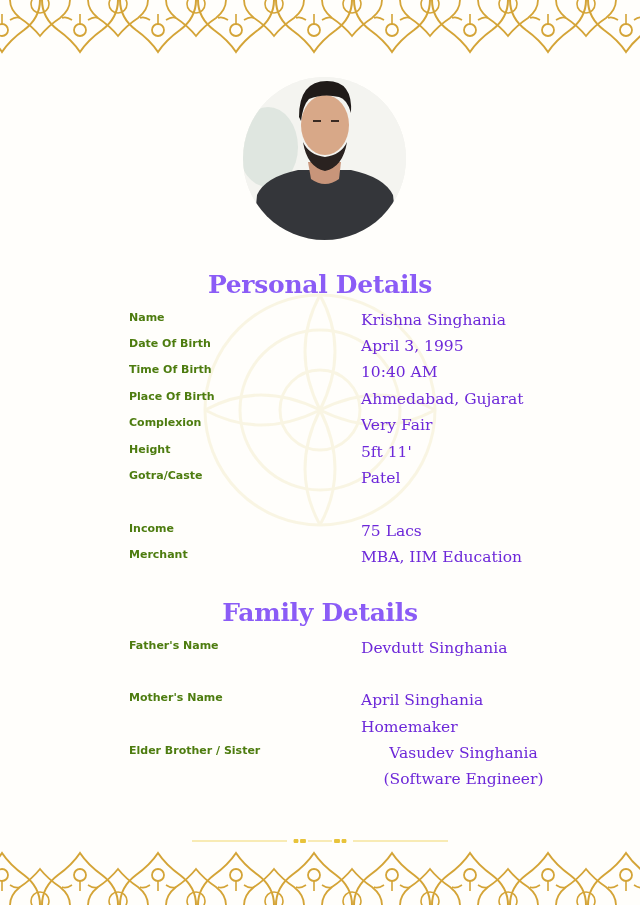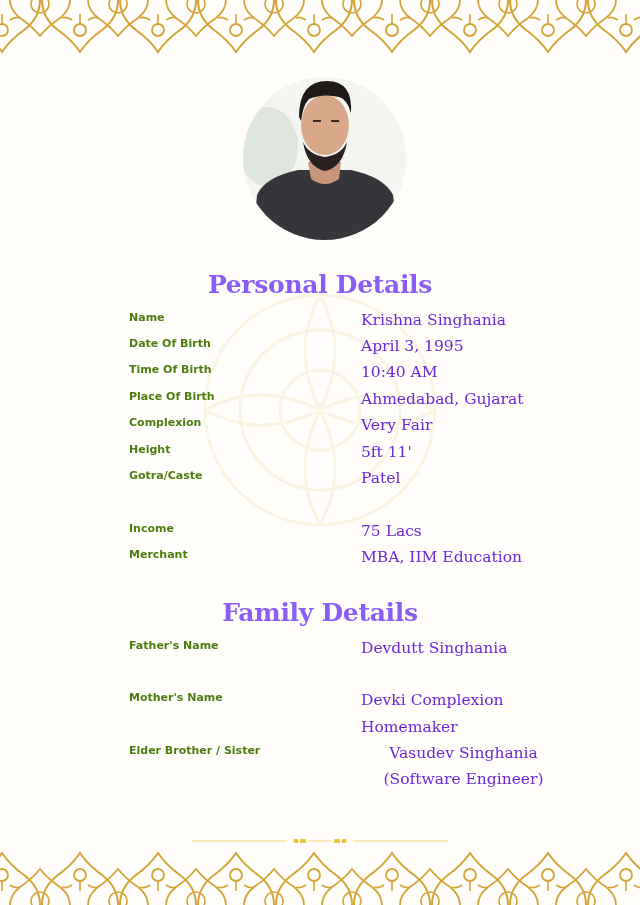--- a/index.html
+++ b/index.html
@@ -114,21 +114,21 @@
   </div>
 
   <div class="section-title" style="top:598px;">Family Details</div>
 
   <div class="row" style="top:639px;">
     <span class="label">Father's Name</span>
     <span class="value">Devdutt Singhania</span>
   </div>
   <div class="row" style="top:691px;">
     <span class="label">Mother's Name</span>
-    <span class="value">Devki Complexion</span>
+    <span class="value">April Singhania</span>
   </div>
   <div class="row" style="top:718px;">
     <span class="value">Homemaker</span>
   </div>
   <div class="row" style="top:744px; height:52px;">
     <span class="label">Elder Brother / Sister</span>
     <span class="value" style="hyphens:manual;text-align:center;">Vasudev Singhania (Software Engineer)</span>
   </div>
 
   <svg class="divider" viewBox="0 0 256 4" preserveAspectRatio="none">

